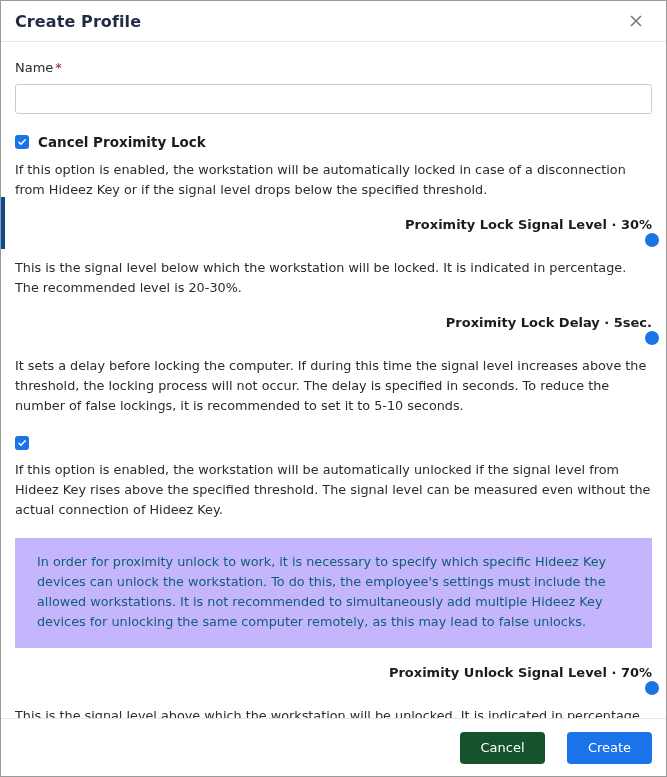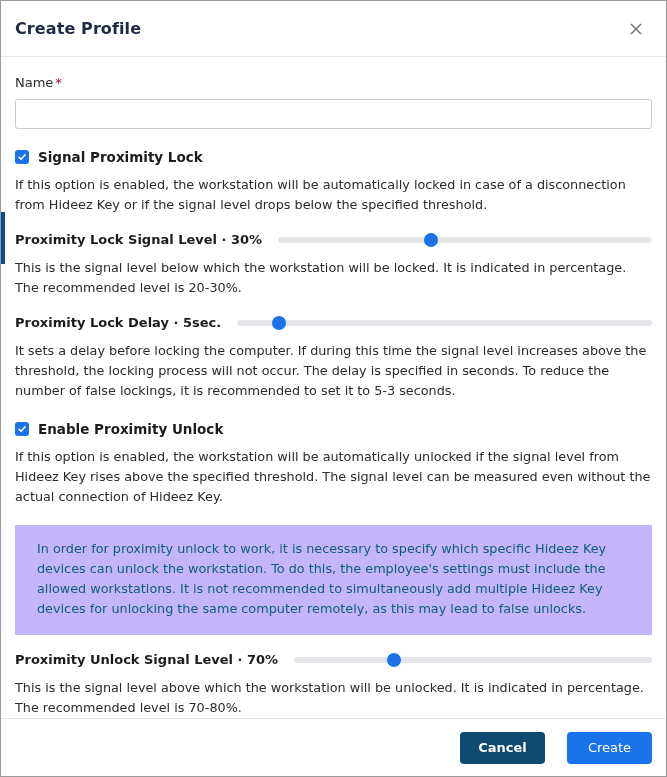--- a/index.html
+++ b/index.html
@@ -24,21 +24,21 @@
     border: 1px solid #9a9a9a;
     display: flex;
     flex-direction: column;
     overflow: hidden;
   }
 
   
   .dialog-header {
     position: relative;
     flex: 0 0 auto;
-    height: 56px;
+    height: 41px;
     box-sizing: border-box;
     border-bottom: 1px solid #e3e6ea;
     display: flex;
     align-items: center;
     padding: 0 14px 0 14px;
   }
   .dialog-title {
     font-size: 16px;
     font-weight: bold;
     color: #1f2a44;
@@ -138,22 +138,23 @@
   .desc {
     font-size: 12.8px;
     line-height: 20px;
     color: #2b2b2b;
     margin-top: 10px;
   }
 
   
   .slider-row {
     display: flex;
-    align-items: flex-start;
+    align-items: flex-end;
     margin-top: 17px;
+    flex-direction: column;
   }
   .slider-label {
     font-size: 13px;
     font-weight: bold;
     color: #1c1c1c;
     white-space: nowrap;
     flex: 0 0 auto;
   }
   .slider-track-wrap {
     flex: 1 1 auto;
@@ -209,21 +210,21 @@
     font-family: "DejaVu Sans", sans-serif;
     font-size: 13px;
     border: none;
     border-radius: 4px;
     height: 32px;
     min-width: 85px;
     padding: 0 18px;
     cursor: pointer;
     color: #ffffff;
   }
-  .btn-cancel { background: #0c4a6e; font-weight: bold; }
+  .btn-cancel { background: #14532d; }
   .btn-create { background: #1a73e8; margin-left: 12px; }
 </style>
 </head>
 <body>
 
 <div class="dialog">
 
   <div class="dialog-header">
     <div class="dialog-title">Create Profile</div>
     <div class="close-btn">
@@ -243,49 +244,48 @@
       <span>Name</span><span class="req-star">*</span>
     </div>
     <input class="text-input" type="text" placeholder="" style="">
 
     <div class="check-row">
       <span class="checkbox">
         <svg width="10" height="10" viewBox="0 0 10 10" aria-hidden="true">
           <path d="M2 5.2 L4 7.3 L8.2 2.8" stroke="#ffffff" stroke-width="1.5" fill="none" stroke-linecap="round" stroke-linejoin="round"></path>
         </svg>
       </span>
-      <span class="check-label">Signal Proximity Lock</span>
+      <span class="check-label">Cancel Proximity Lock</span>
     </div>
     <div class="desc">If this option is enabled, the workstation will be automatically locked in case of a disconnection from Hideez Key or if the signal level drops below the specified threshold.</div>
 
     <div class="slider-row">
       <span class="slider-label">Proximity Lock Signal Level · 30%</span>
       <span class="slider-track-wrap">
         <span class="slider-track"></span>
         <span class="slider-thumb" style="left: 41%;"></span>
       </span>
     </div>
     <div class="desc">This is the signal level below which the workstation will be locked. It is indicated in percentage. The recommended level is 20-30%.</div>
 
     <div class="slider-row">
       <span class="slider-label">Proximity Lock Delay · 5sec.</span>
       <span class="slider-track-wrap">
         <span class="slider-track"></span>
         <span class="slider-thumb" style="left: 10%;"></span>
       </span>
     </div>
-    <div class="desc">It sets a delay before locking the computer. If during this time the signal level increases above the threshold, the locking process will not occur. The delay is specified in seconds. To reduce the number of false lockings, it is recommended to set it to 5-3 seconds.</div>
+    <div class="desc">It sets a delay before locking the computer. If during this time the signal level increases above the threshold, the locking process will not occur. The delay is specified in seconds. To reduce the number of false lockings, it is recommended to set it to 5-10 seconds.</div>
 
     <div class="check-row">
       <span class="checkbox">
         <svg width="10" height="10" viewBox="0 0 10 10" aria-hidden="true">
           <path d="M2 5.2 L4 7.3 L8.2 2.8" stroke="#ffffff" stroke-width="1.5" fill="none" stroke-linecap="round" stroke-linejoin="round"></path>
         </svg>
       </span>
-      <span class="check-label">Enable Proximity Unlock</span>
     </div>
     <div class="desc">If this option is enabled, the workstation will be automatically unlocked if the signal level from Hideez Key rises above the specified threshold. The signal level can be measured even without the actual connection of Hideez Key.</div>
 
     <div class="info-box">
       <div class="info-text">In order for proximity unlock to work, it is necessary to specify which specific Hideez Key devices can unlock the workstation. To do this, the employee's settings must include the allowed workstations. It is not recommended to simultaneously add multiple Hideez Key devices for unlocking the same computer remotely, as this may lead to false unlocks.</div>
     </div>
 
     <div class="slider-row">
       <span class="slider-label">Proximity Unlock Signal Level · 70%</span>
       <span class="slider-track-wrap">

